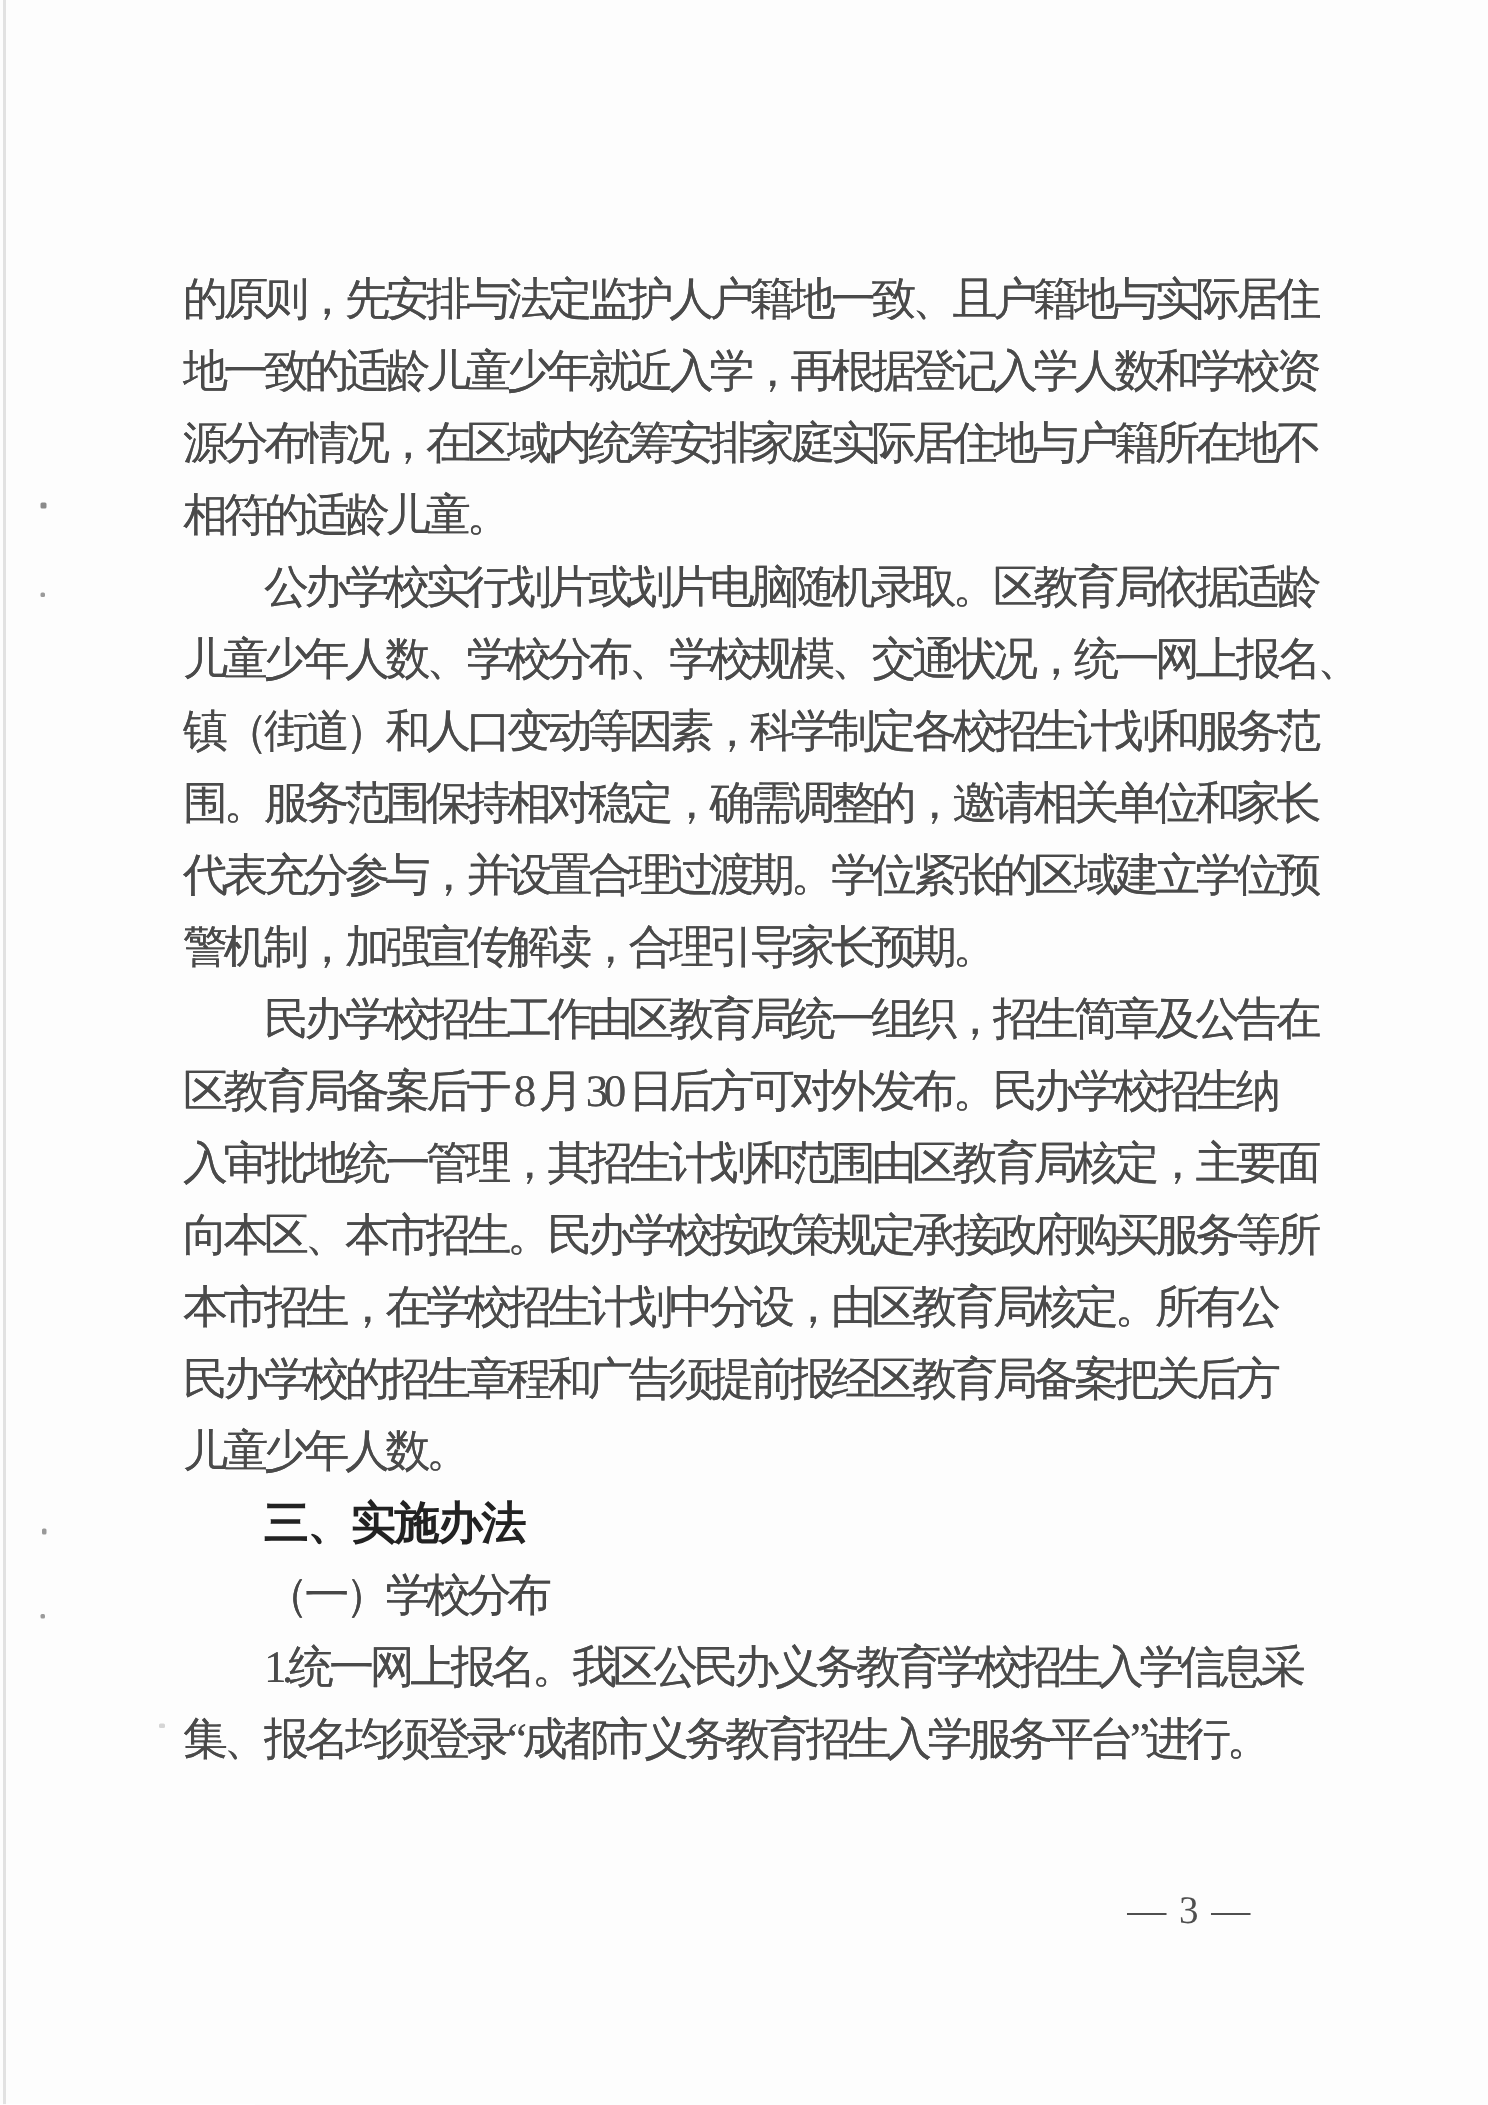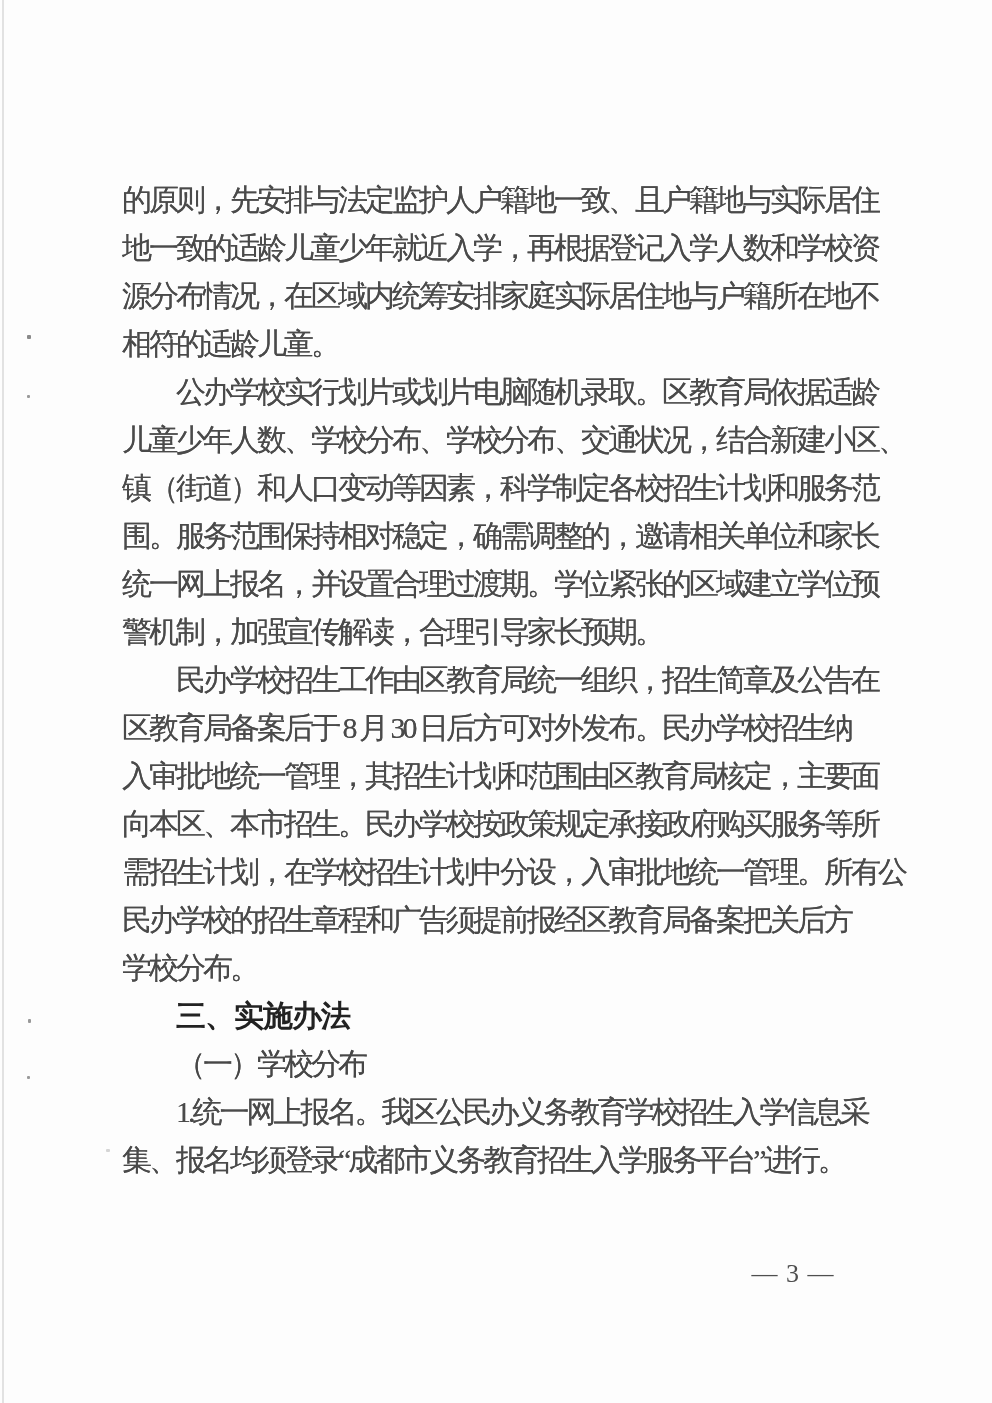--- a/index.html
+++ b/index.html
@@ -83,32 +83,32 @@
   <div class="speck s3"></div>
   <div class="speck s4"></div>
   <div class="speck s5"></div>
 
   <div class="text-block">
     <div class="line">的原则，先安排与法定监护人户籍地一致、且户籍地与实际居住</div>
     <div class="line">地一致的适龄儿童少年就近入学，再根据登记入学人数和学校资</div>
     <div class="line">源分布情况，在区域内统筹安排家庭实际居住地与户籍所在地不</div>
     <div class="line">相符的适龄儿童。</div>
     <div class="line indent">公办学校实行划片或划片电脑随机录取。区教育局依据适龄</div>
-    <div class="line">儿童少年人数、学校分布、学校分布、交通状况，结合新建小区、</div>
+    <div class="line">儿童少年人数、学校分布、学校规模、交通状况，统一网上报名、</div>
     <div class="line">镇（街道）和人口变动等因素，科学制定各校招生计划和服务范</div>
     <div class="line">围。服务范围保持相对稳定，确需调整的，邀请相关单位和家长</div>
-    <div class="line">统一网上报名，并设置合理过渡期。学位紧张的区域建立学位预</div>
+    <div class="line">代表充分参与，并设置合理过渡期。学位紧张的区域建立学位预</div>
     <div class="line">警机制，加强宣传解读，合理引导家长预期。</div>
     <div class="line indent">民办学校招生工作由区教育局统一组织，招生简章及公告在</div>
     <div class="line">区教育局备案后于 8 月 30 日后方可对外发布。民办学校招生纳</div>
     <div class="line">入审批地统一管理，其招生计划和范围由区教育局核定，主要面</div>
     <div class="line">向本区、本市招生。民办学校按政策规定承接政府购买服务等所</div>
-    <div class="line">需招生计划，在学校招生计划中分设，入审批地统一管理。所有公</div>
+    <div class="line">本市招生，在学校招生计划中分设，由区教育局核定。所有公</div>
     <div class="line">民办学校的招生章程和广告须提前报经区教育局备案把关后方</div>
-    <div class="line">学校分布。</div>
+    <div class="line">儿童少年人数。</div>
     <div class="line indent heading-bold">三、实施办法</div>
     <div class="line indent heading-kai">（一）学校分布</div>
     <div class="line indent">1.统一网上报名。我区公民办义务教育学校招生入学信息采</div>
     <div class="line">集、报名均须登录“成都市义务教育招生入学服务平台”进行。</div>
   </div>
 
   <div class="page-number">— 3 —</div>
 </div>
 
 </body></html>

